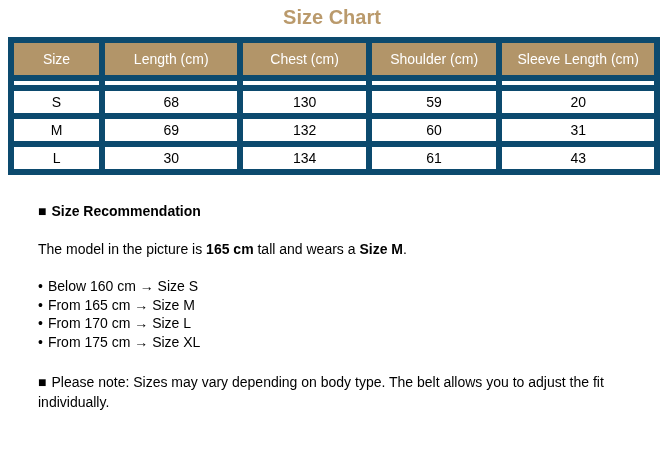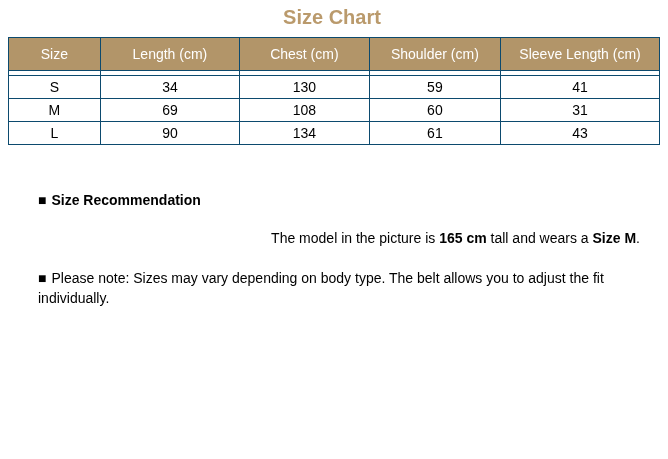--- a/index.html
+++ b/index.html
@@ -21,49 +21,49 @@
     font-weight: bold;
     margin: 6px 4px 8px 0;
   }
   table.size-table {
     border-collapse: collapse;
     table-layout: fixed;
     width: 652px;
     margin: 0 auto;
   }
   .size-table th, .size-table td {
-    border: 1px solid #0c4a6e;
+    border: 6px solid #0c4a6e;
     text-align: center;
     padding: 0;
     overflow: hidden;
     white-space: nowrap;
   }
   .size-table th {
     background: #B29569;
     color: #ffffff;
     font-weight: normal;
     font-size: 14px;
     height: 32px;
   }
   .size-table tr.spacer td { height: 4px; }
   .size-table tbody tr.data-row td {
     height: 22px;
     font-size: 14px;
     background: #ffffff;
   }
   .content {
-    margin: 47px 28px 0 38px;
+    margin: 28px 28px 0 38px;
     font-size: 14px;
     line-height: 17px;
   }
   .section-heading {
     font-weight: bold;
     margin: 0;
   }
-  .model-line { margin: 21px 0 0 0; text-align: right; }
+  .model-line { margin: 21px 0 0 0; }
   ul.bullet-list {
     list-style: none;
     margin: 19px 0 0 0;
     padding: 0;
     line-height: 18.5px;
   }
   ul.bullet-list .bullet-marker { margin-right: 5px; }
   .please-note {
     margin: 21px 0 0 0;
     line-height: 20px;
@@ -97,51 +97,65 @@
   <tbody>
       <tr class="spacer">
         <td></td>
         <td></td>
         <td></td>
         <td></td>
         <td></td>
       </tr>
       <tr class="data-row">
         <td>S</td>
-        <td>34</td>
+        <td>68</td>
         <td>130</td>
         <td>59</td>
-        <td>41</td>
+        <td>20</td>
       </tr>
       <tr class="data-row">
         <td>M</td>
         <td>69</td>
-        <td>108</td>
+        <td>132</td>
         <td>60</td>
         <td>31</td>
       </tr>
       <tr class="data-row">
         <td>L</td>
-        <td>90</td>
+        <td>30</td>
         <td>134</td>
         <td>61</td>
         <td>43</td>
       </tr>
     </tbody>
 </table>
 
 <div class="content">
 
   <p class="section-heading">
     <span class="marker">■</span><span>Size Recommendation</span>
   </p>
 
   <p class="model-line">
     <span>The model in the picture is </span><b>165 cm</b><span> tall and wears a </span><b>Size M</b><span>.</span>
   </p>
 
+  <ul class="bullet-list">
+    <li>
+      <span class="bullet-marker">•</span><span>Below 160 cm → Size S</span>
+    </li>
+    <li>
+      <span class="bullet-marker">•</span><span>From 165 cm → Size M</span>
+    </li>
+    <li>
+      <span class="bullet-marker">•</span><span>From 170 cm → Size L</span>
+    </li>
+    <li>
+      <span class="bullet-marker">•</span><span>From 175 cm → Size XL</span>
+    </li>
+  </ul>
 
   <p class="please-note">
     <span class="marker">■</span><span>Please note: Sizes may vary depending on body type. The belt allows you to adjust the fit individually.</span>
   </p>
 
 
 </div>
 
 </body></html>

